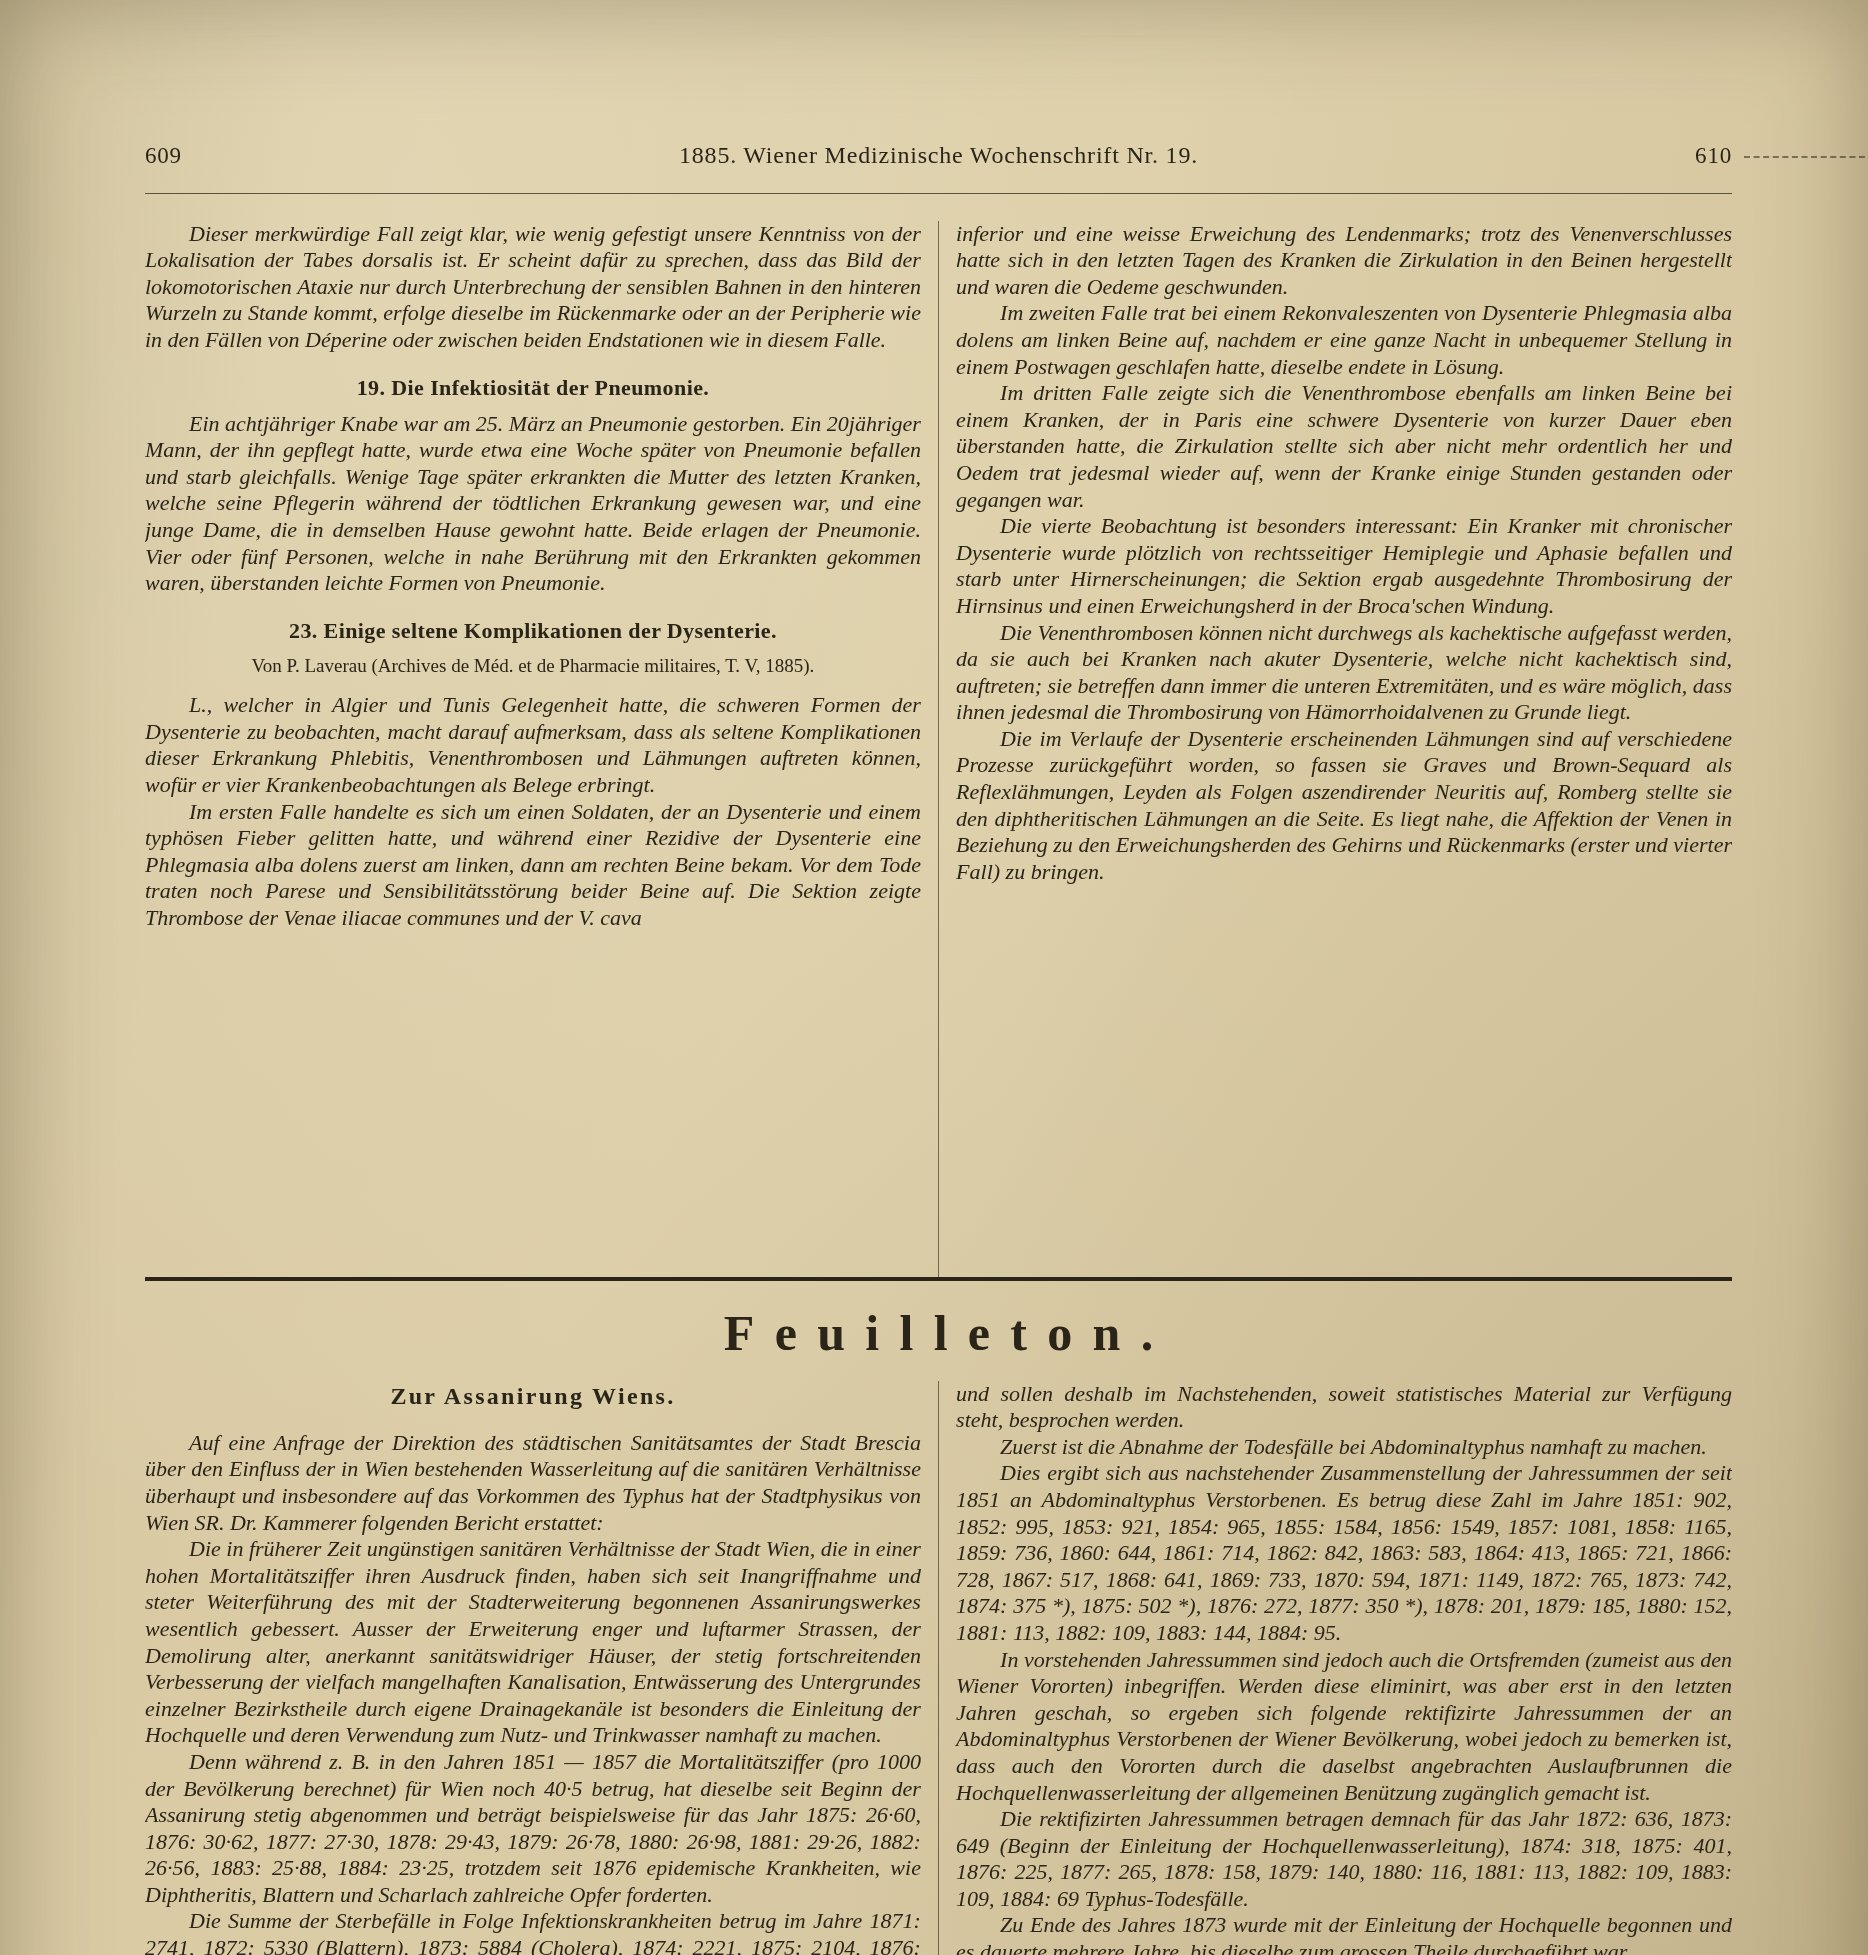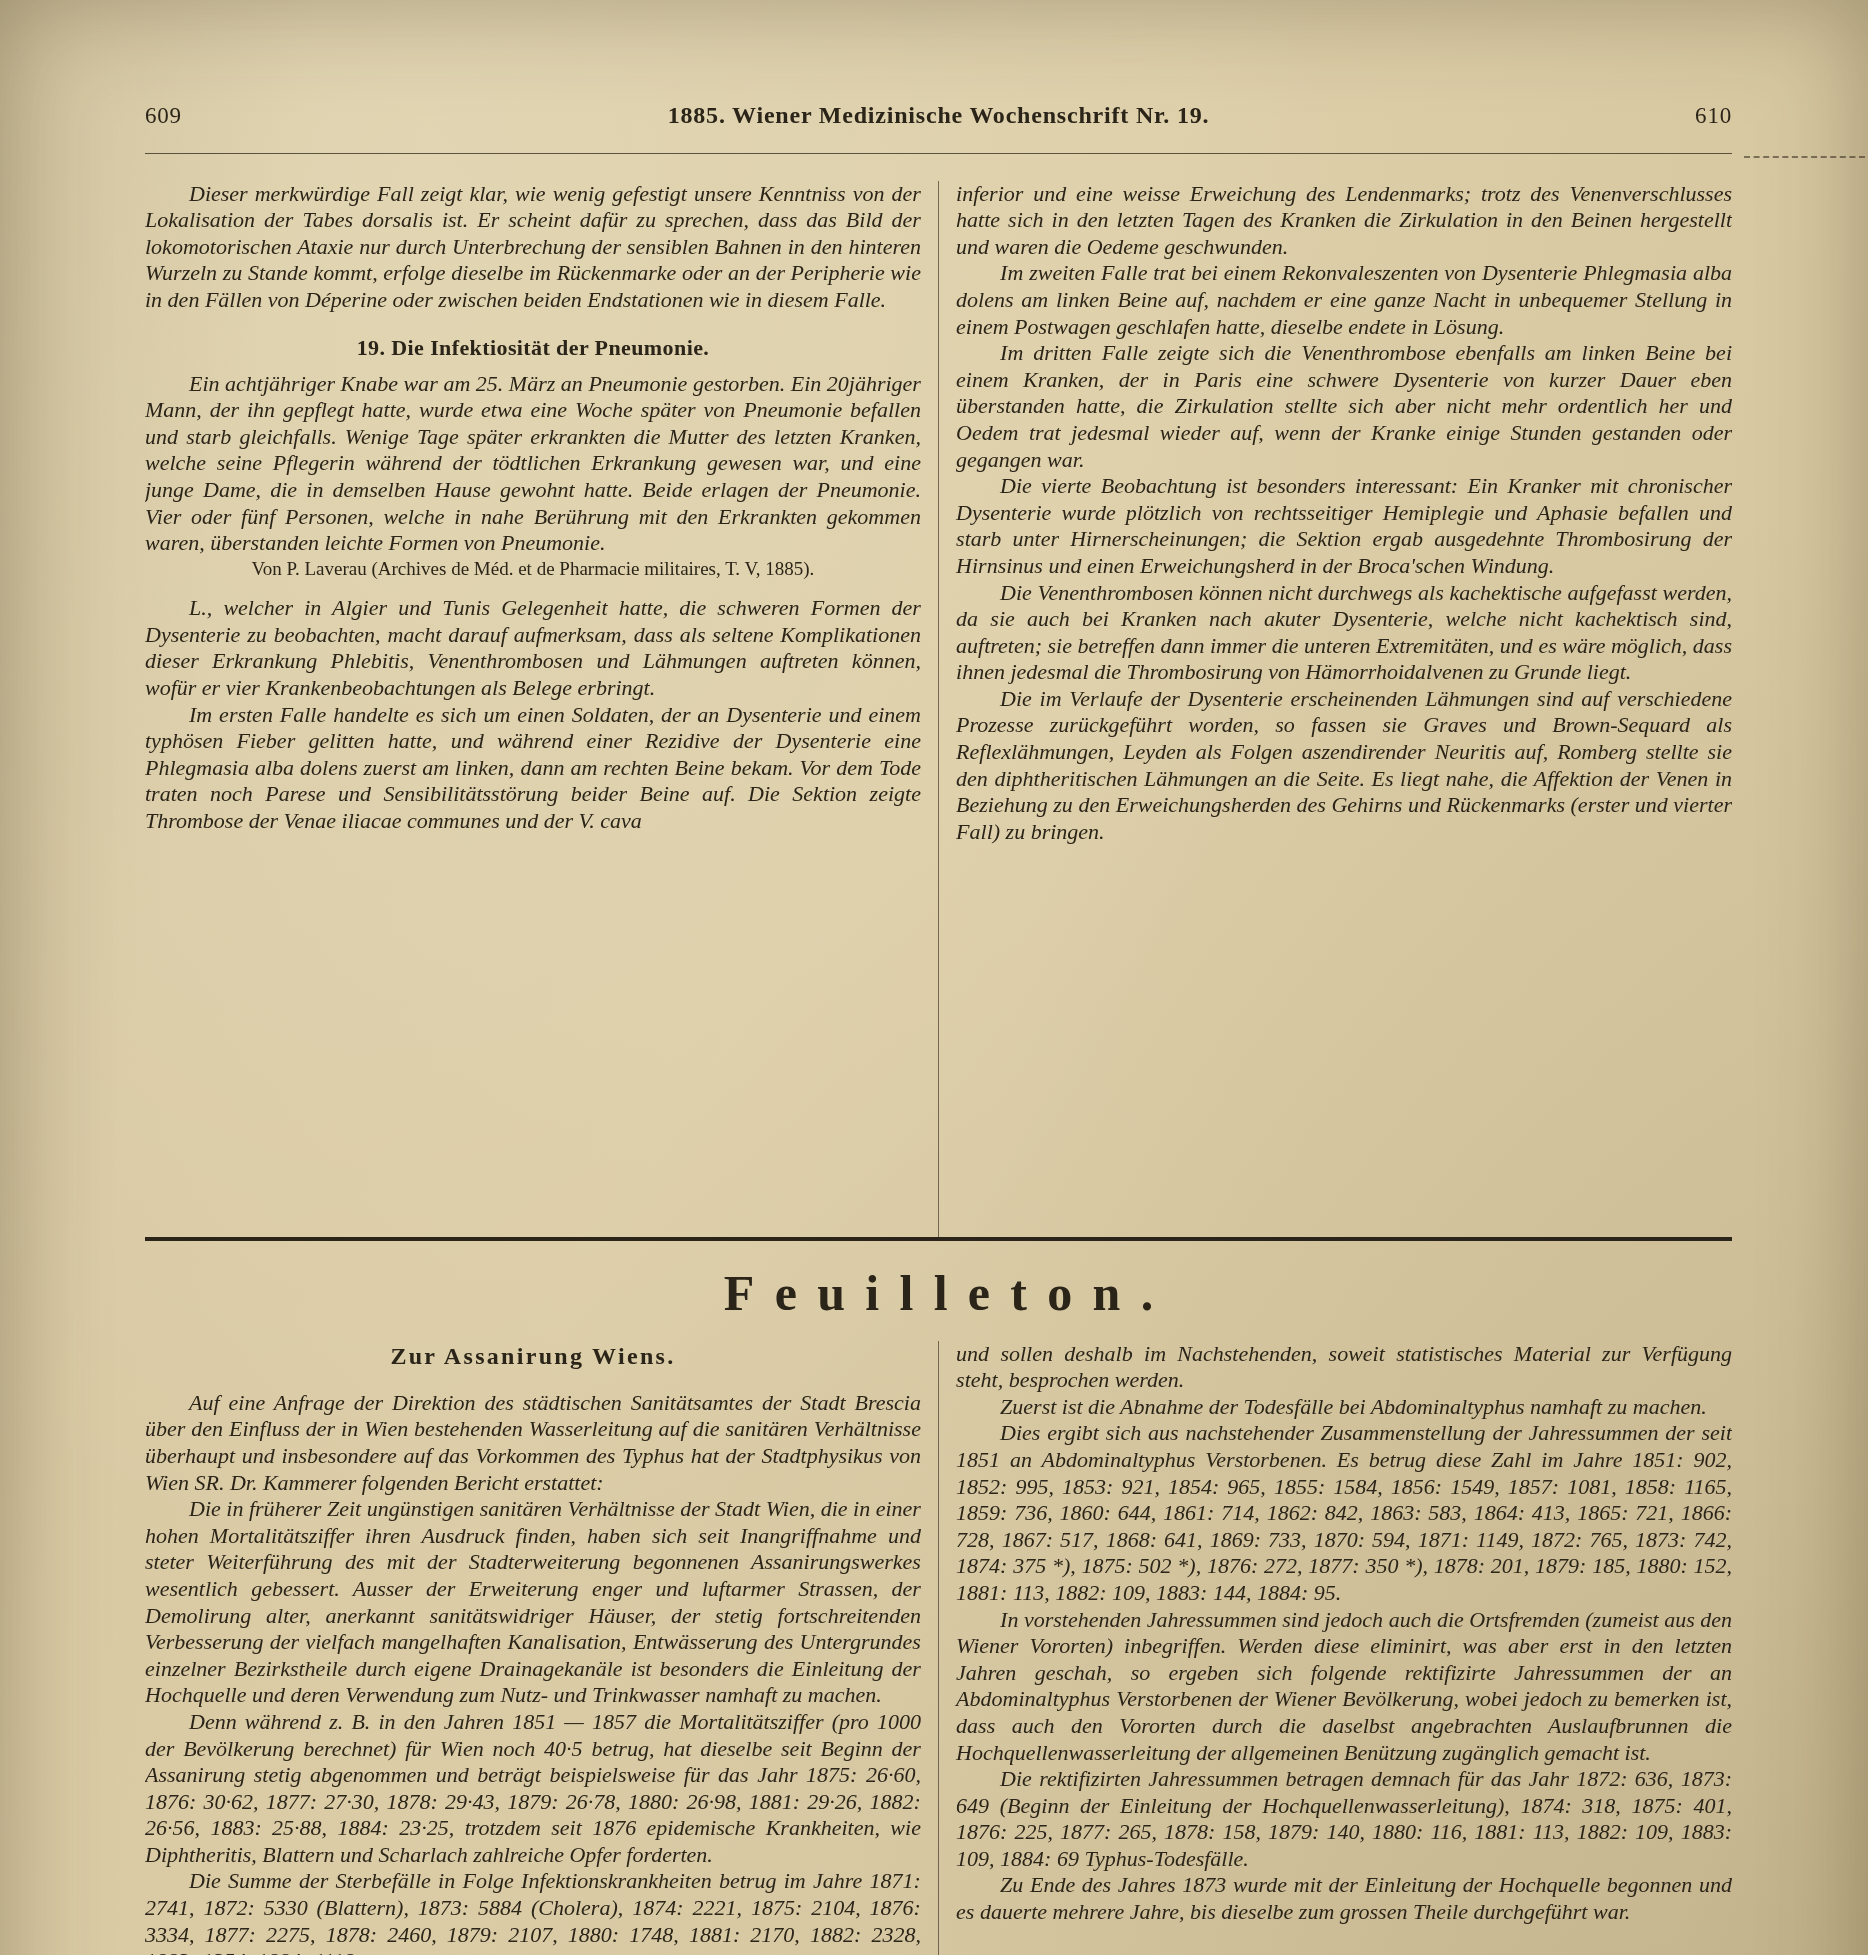--- a/index.html
+++ b/index.html
@@ -17,21 +17,21 @@
   }
   .content {
     position:absolute; left:145px; right:136px; top:102px; bottom:0;
     font-size:22px; line-height:26.6px;
   }
   .page-header {
     display:flex; justify-content:space-between; align-items:baseline;
     font-size:23px;
   }
   .page-num { letter-spacing:0.8px;text-align:center; }
-  .journal-title { font-weight:bold; font-size:24px; letter-spacing:0.8px; }
+  .journal-title { font-weight:normal; font-size:24px; letter-spacing:0.8px;margin-top:40px; }
   .header-rule { margin-top:23px; border-top:1.6px solid rgba(48,40,26,0.75); }
   .dash-mark {
     position:absolute; top:156px; right:3.1px; width:121px;
     border-top:2px dashed rgba(48,40,26,0.55);
   }
   .cols { display:flex; }
   .col { flex:1; min-width:0; }
   .vrule { width:1.2px; background:rgba(45,37,24,0.6); margin:0 17px; }
   .top-section { height:1056px; overflow:hidden; padding-top:27px; }
   p.para { margin:0; text-indent:44px; text-align:justify;font-style:italic; }
@@ -71,20 +71,21 @@
     </div>
     <div class="header-rule"></div>
 
     <section class="top-section cols">
       <div class="col">
         <p class="para">Dieser merkwürdige Fall zeigt klar, wie wenig gefestigt unsere Kenntniss von der Lokalisation der Tabes dorsalis ist. Er scheint dafür zu sprechen, dass das Bild der lokomotorischen Ataxie nur durch Unterbrechung der sensiblen Bahnen in den hinteren Wurzeln zu Stande kommt, erfolge dieselbe im Rückenmarke oder an der Peripherie wie in den Fällen von Déperine oder zwischen beiden Endstationen wie in diesem Falle.</p>
 
         <h3 class="sec-heading">19. Die Infektiosität der Pneumonie.</h3>
         <p class="para">Ein achtjähriger Knabe war am 25. März an Pneumonie gestorben. Ein 20jähriger Mann, der ihn gepflegt hatte, wurde etwa eine Woche später von Pneumonie befallen und starb gleichfalls. Wenige Tage später erkrankten die Mutter des letzten Kranken, welche seine Pflegerin während der tödtlichen Erkrankung gewesen war, und eine junge Dame, die in demselben Hause gewohnt hatte. Beide erlagen der Pneumonie. Vier oder fünf Personen, welche in nahe Berührung mit den Erkrankten gekommen waren, überstanden leichte Formen von Pneumonie.</p>
 
+        <h3 class="sec-heading">23. Einige seltene Komplikationen der Dysenterie.</h3>
         <div class="byline">Von P. Laverau (Archives de Méd. et de Pharmacie militaires, T. V, 1885).</div>
         <p class="para">L., welcher in Algier und Tunis Gelegenheit hatte, die schweren Formen der Dysenterie zu beobachten, macht darauf aufmerksam, dass als seltene Komplikationen dieser Erkrankung Phlebitis, Venenthrombosen und Lähmungen auftreten können, wofür er vier Krankenbeobachtungen als Belege erbringt.</p>
         <p class="para">Im ersten Falle handelte es sich um einen Soldaten, der an Dysenterie und einem typhösen Fieber gelitten hatte, und während einer Rezidive der Dysenterie eine Phlegmasia alba dolens zuerst am linken, dann am rechten Beine bekam. Vor dem Tode traten noch Parese und Sensibilitätsstörung beider Beine auf. Die Sektion zeigte Thrombose der Venae iliacae communes und der V. cava</p>
       </div>
 
       <div class="vrule"></div>
 
       <div class="col">
         <p class="para noindent">inferior und eine weisse Erweichung des Lendenmarks; trotz des Venenverschlusses hatte sich in den letzten Tagen des Kranken die Zirkulation in den Beinen hergestellt und waren die Oedeme geschwunden.</p>
         <p class="para">Im zweiten Falle trat bei einem Rekonvaleszenten von Dysenterie Phlegmasia alba dolens am linken Beine auf, nachdem er eine ganze Nacht in unbequemer Stellung in einem Postwagen geschlafen hatte, dieselbe endete in Lösung.</p>

